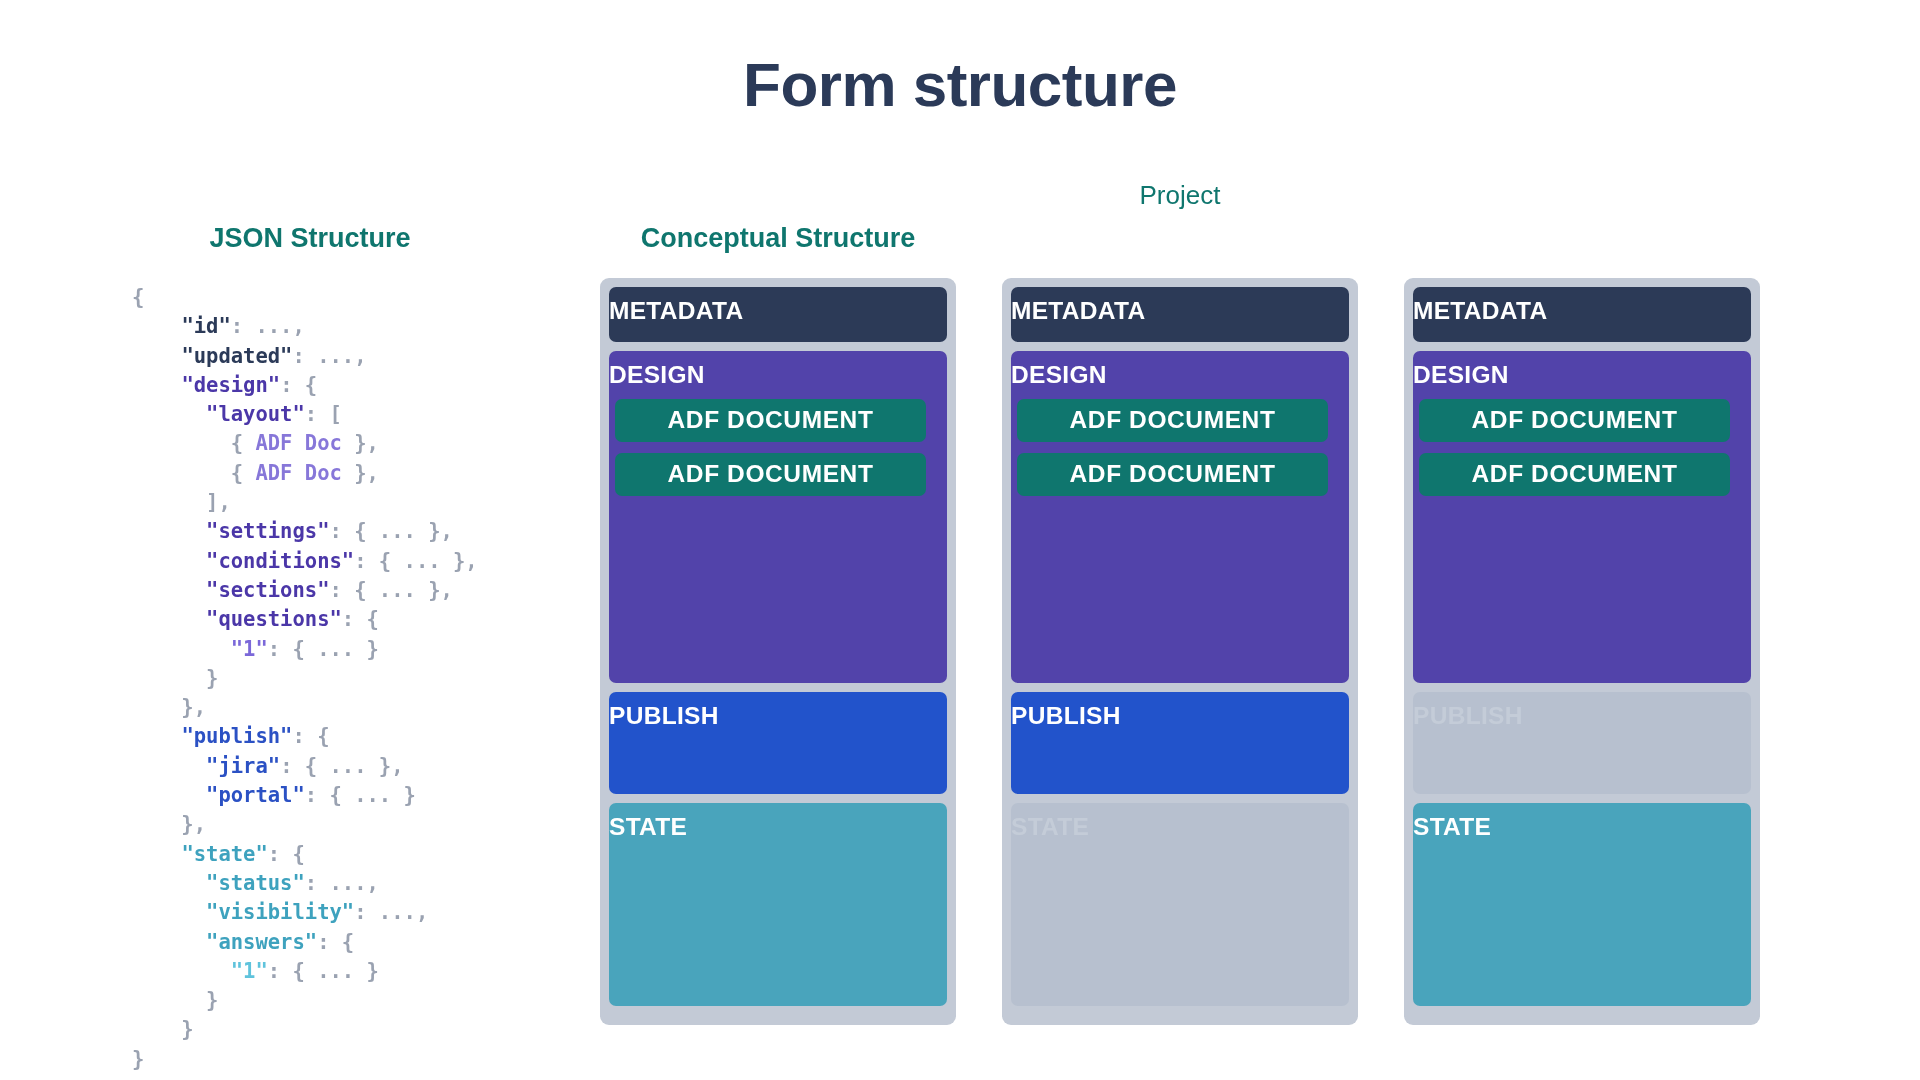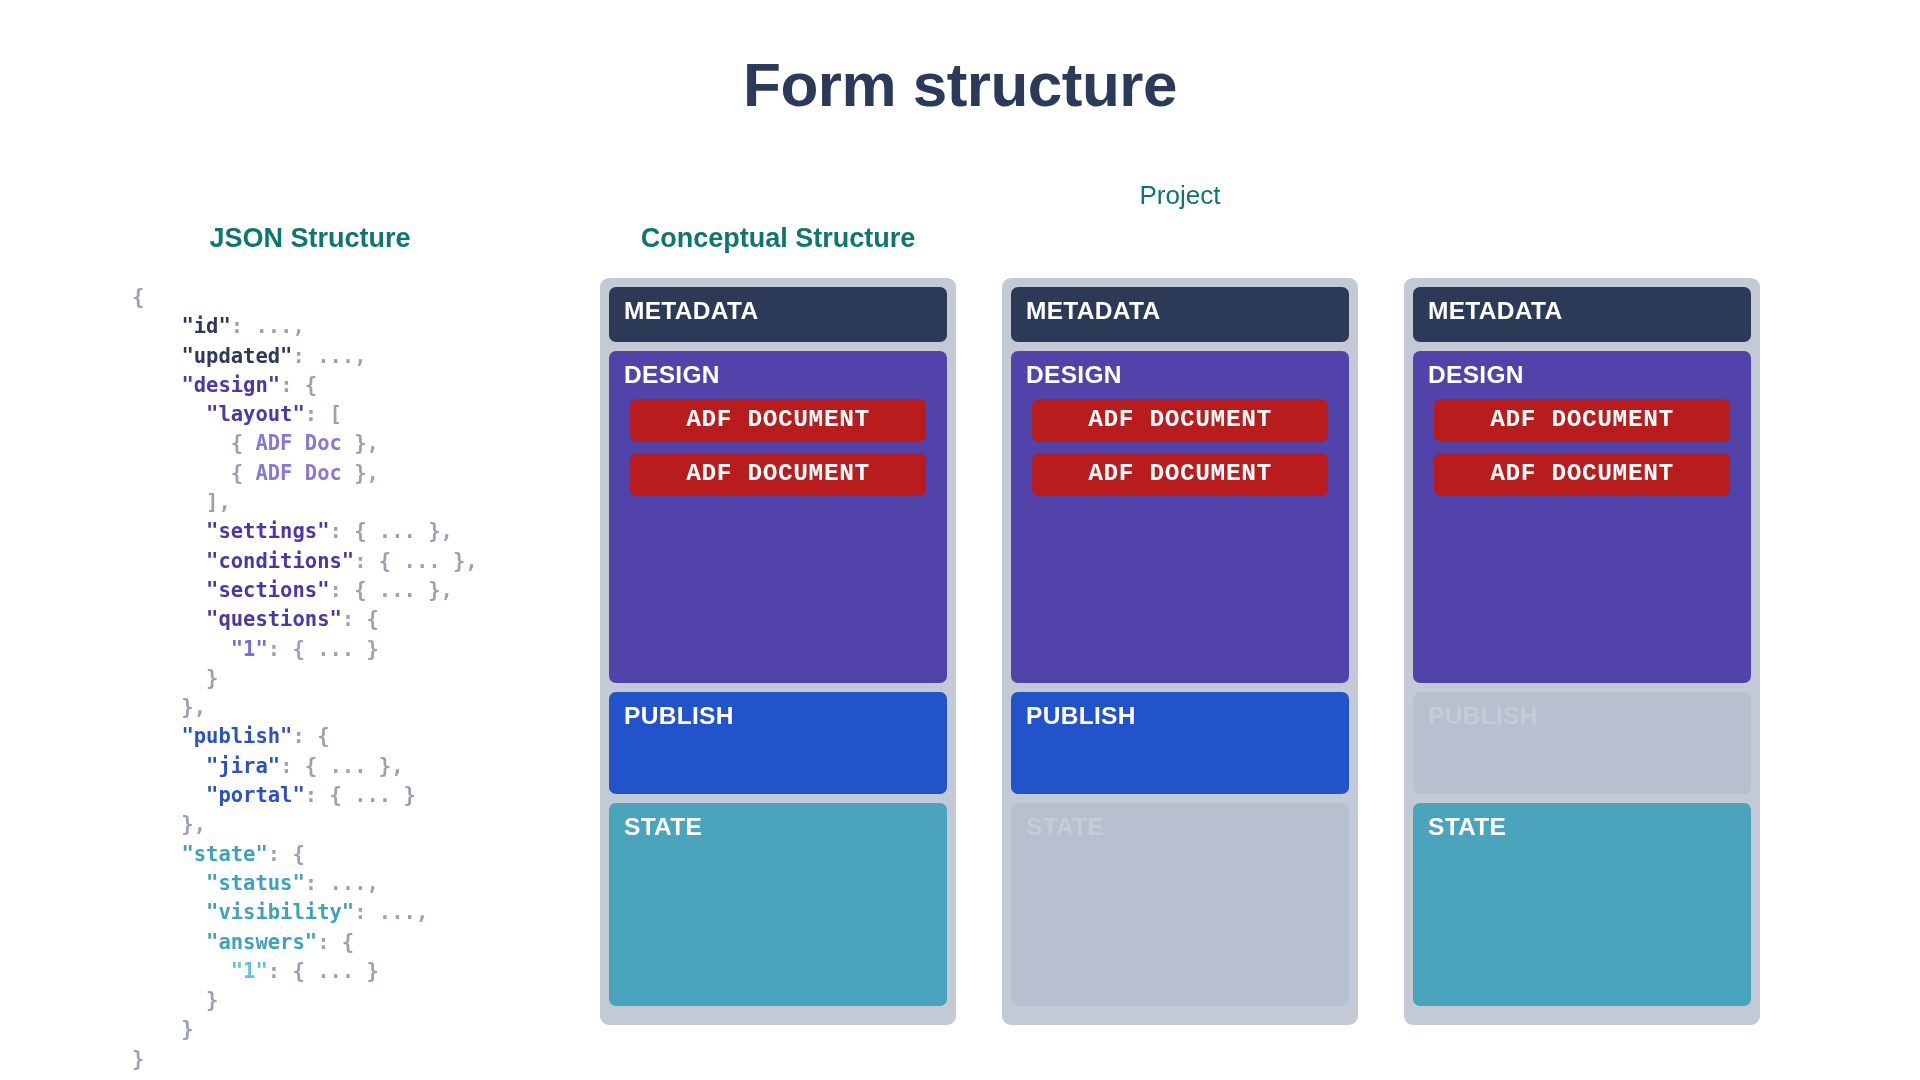--- a/index.html
+++ b/index.html
@@ -88,21 +88,21 @@
   }
   #card-concept { left: 600px; }
   #card-project { left: 1002px; }
   #card-issue   { left: 1404px; }
 
   .band {
     position: relative;
     box-sizing: border-box;
     border-radius: 7px;
     margin-bottom: 9px;
-    padding: 12px 15px 0 15px;
+    padding: 12px 15px 0 0;
   }
   .band-label {
     font-size: 24.5px;
     font-weight: 700;
     letter-spacing: 0.3px;
     color: #ffffff;
     line-height: 1;
   }
 
   .band-metadata { background: #2C3A57; height: 55px; }
@@ -110,25 +110,24 @@
   .band-publish  { background: #2253CB; height: 102px; }
   .band-state    { background: #49A4BC; height: 203px; margin-bottom: 8px; }
 
   .band.disabled { background: #B7C0CF; }
   .band.disabled .band-label { color: #C4CCD8; }
 
   .adf-pill {
     margin: 11px 6px 0 6px;
     height: 43px;
     border-radius: 7px;
-    background: #b91c1c;
+    background: #0f766e;
     display: flex;
     align-items: center;
     justify-content: center;
-    font-family: Liberation Mono, monospace;
   }
   .adf-pill-label {
     font-size: 24.5px;
     font-weight: 700;
     letter-spacing: 0.6px;
     color: #ffffff;
     line-height: 1;
   }
 </style>
 </head>

